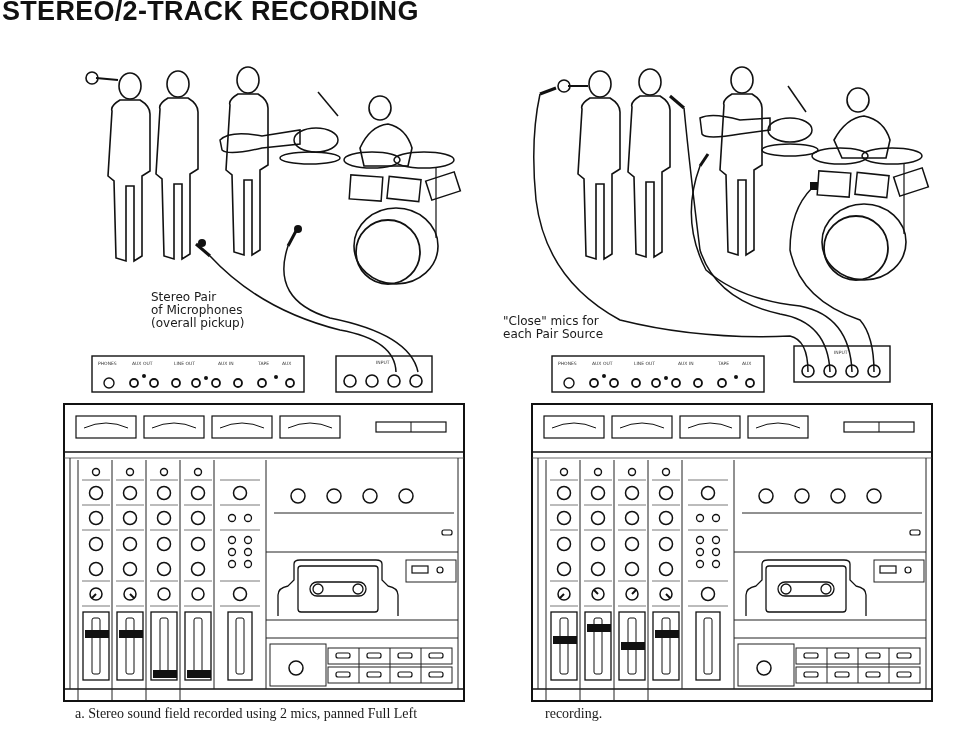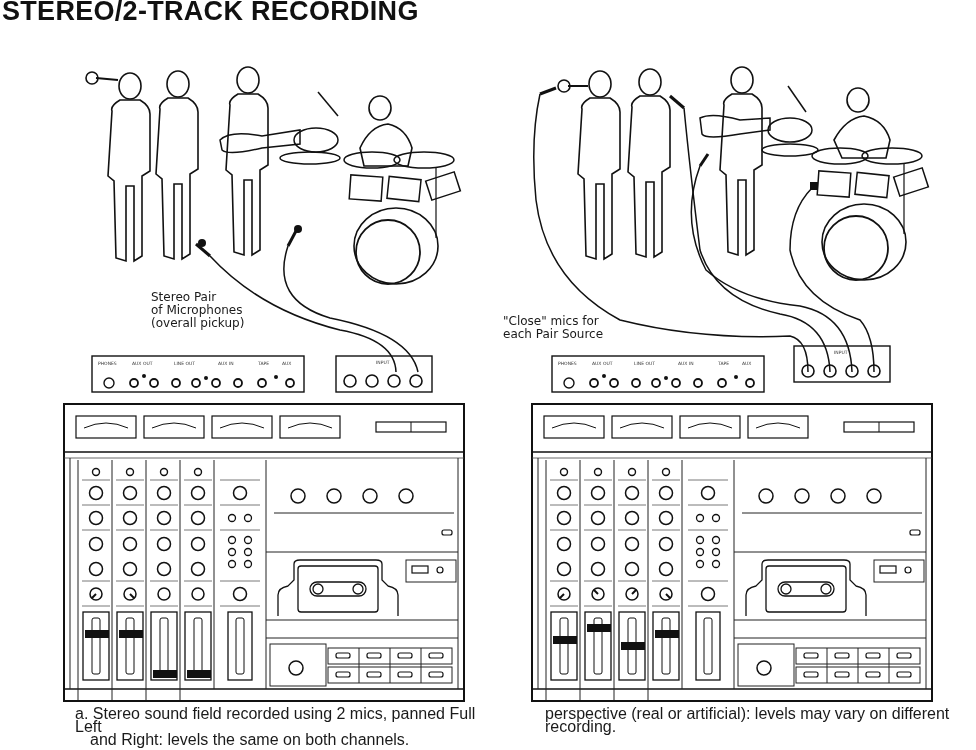--- a/index.html
+++ b/index.html
@@ -1,19 +1,19 @@
 <!DOCTYPE html>
 <html><head>
 <meta charset="utf-8">
 <style>
   html,body{margin:0;padding:0;background:#fff;}
   body{width:976px;height:750px;position:relative;overflow:hidden;font-family:"Liberation Sans",sans-serif;color:#111;}
   .title{position:absolute;left:2px;top:-4px;font-family:"Liberation Sans",sans-serif;font-weight:bold;font-size:27px;letter-spacing:0.3px;}
   .label{position:absolute;font-family:"DejaVu Sans",sans-serif;font-size:12px;line-height:13px;color:#1a1a1a;}
-  .caption{position:absolute;font-family:Liberation Sans, sans-serif;font-size:16px;line-height:13px;color:#1a1a1a;}
+  .caption{position:absolute;font-family:Liberation Serif, serif;font-size:14px;line-height:13px;color:#1a1a1a;}
   .caption .indent{padding-left:15px;display:block;}
   svg{position:absolute;left:0;top:0;}
   .tiny{font-family:"DejaVu Sans",sans-serif;font-size:4.5px;fill:#333;}
 </style>
 </head>
 <body>
 
 <div class="title">STEREO/2-TRACK RECORDING</div>
 
 <div class="label" style="left:151px;top:291px;">
@@ -21,24 +21,22 @@
   <div>of Microphones</div>
   <div>(overall pickup)</div>
 </div>
 <div class="label" style="left:503px;top:315px;">
   <div>"Close" mics for</div>
   <div>each Pair Source</div>
 </div>
 
 <div class="caption" style="left:75px;top:707px;width:420px;">
   <span>a. Stereo sound field recorded using 2 mics, panned Full Left</span>
-  <span class="indent">and Right: levels the same on both channels.</span>
 </div>
 <div class="caption" style="left:530px;top:707px;width:440px;">
-  <span class="indent">perspective (real or artificial): levels may vary on different</span>
   <span class="indent">recording.</span>
 </div>
 
 <svg width="976" height="750" viewBox="0 0 976 750" xmlns="http://www.w3.org/2000/svg">
   <defs>
 
     <g id="person">
       <ellipse cx="0" cy="0" rx="11" ry="13" fill="none" stroke="#111" stroke-width="1.6"></ellipse>
       <path d="M-18,25 Q-20,20 -10,14 L10,14 Q20,20 20,28 L20,85 L12,90 L12,170 L4,175 L4,100 L-4,100 L-4,175 L-14,172 L-16,95 L-22,90 Z" fill="none" stroke="#111" stroke-width="1.6"></path>
     </g>

